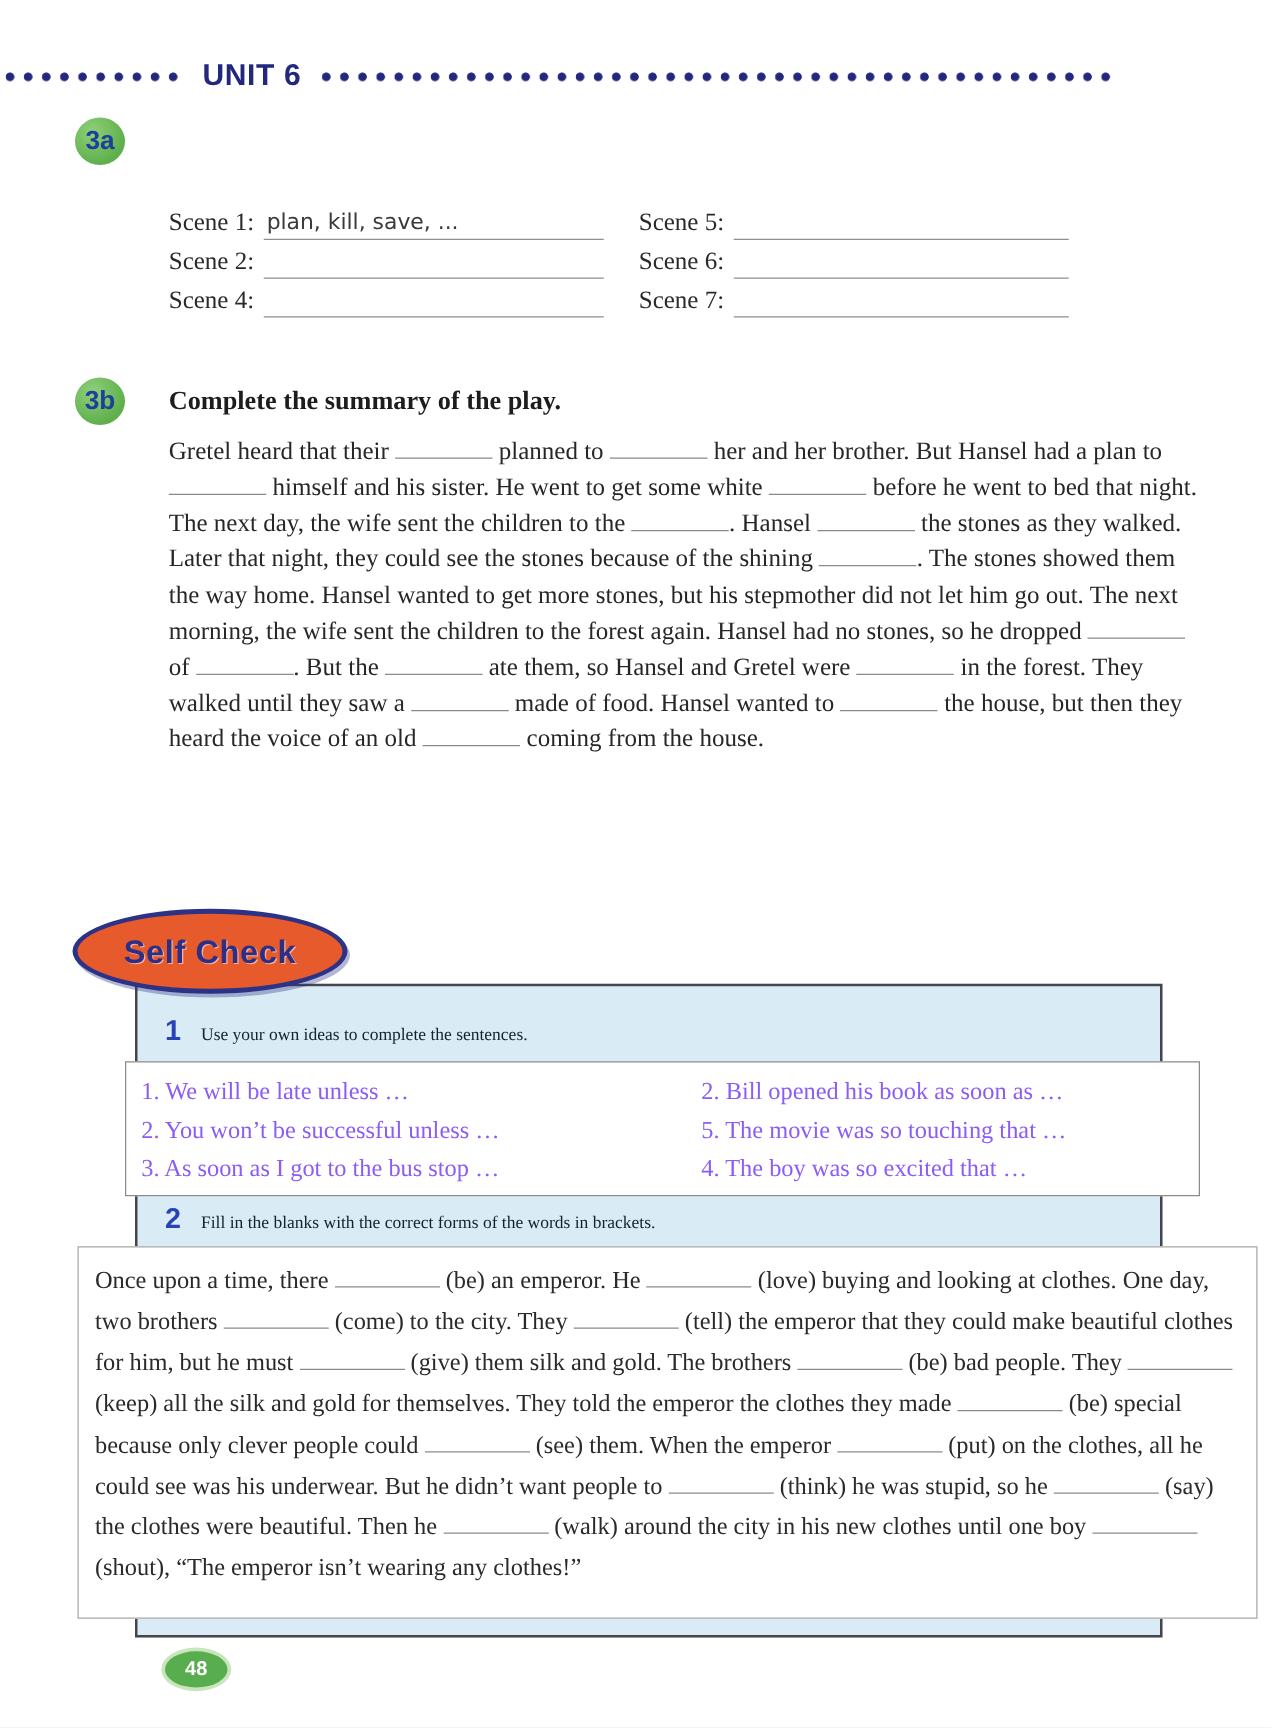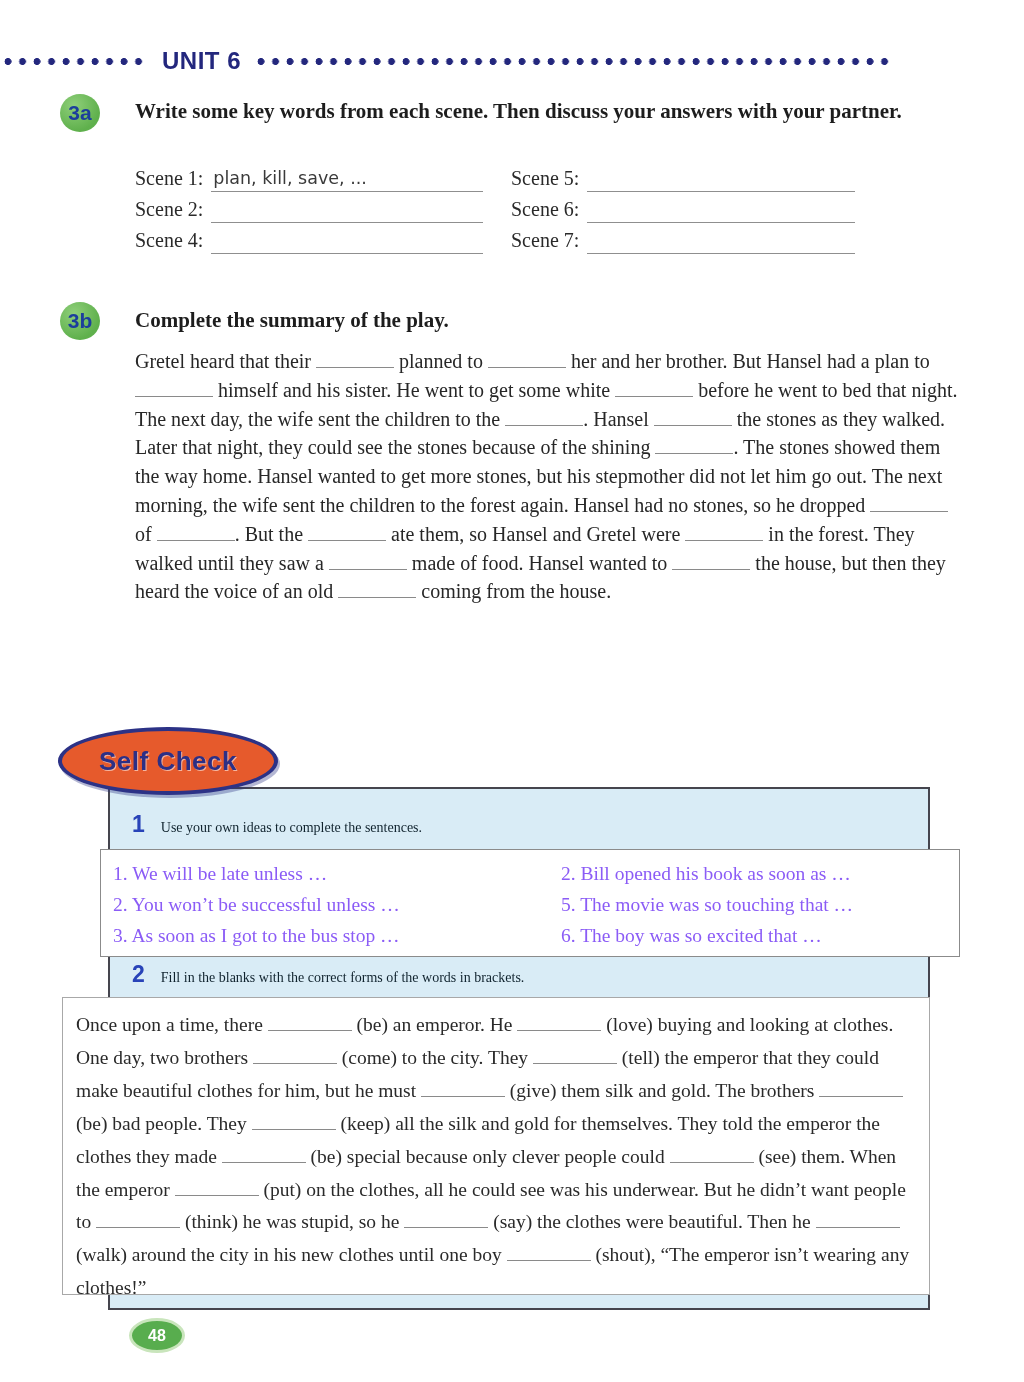--- a/index.html
+++ b/index.html
@@ -58,21 +58,21 @@
   .heading-2{top:172px;}
 
   .sentences-box{position:absolute;left:100px;top:849px;width:860px;height:108px;
                  background:#ffffff;border:1.5px solid #8b8b8b;display:flex;
                  padding:8px 0 0 12px;box-sizing:border-box;}
   .sent-col{display:flex;flex-direction:column;}
   .sent-col-left{width:448px;}
   .sent-col-right{flex:1;}
   .sentence{font-size:19.5px;line-height:31px;color:#8b5cf6;white-space:nowrap;}
 
-  .story-box{position:absolute;left:62px;top:997px;width:868px;height:298px;
+  .story-box{position:absolute;left:62px;top:997px;width:944px;height:298px;
              background:#ffffff;border:1.5px solid #a8a8a8;box-sizing:border-box;
              padding:11px 14px 0 13px;}
   .story{font-size:19.5px;line-height:32.9px;color:#2a2a2a;}
 
   
   .page-badge{position:absolute;left:129px;top:1318px;width:50px;height:29px;
               background:#58ad4e;border:3px solid #c9e5bc;border-radius:50%;
               display:flex;align-items:center;justify-content:center;
               font-family:"Liberation Sans",sans-serif;font-weight:bold;font-size:16px;color:#ffffff;}
 </style>
@@ -81,21 +81,20 @@
 
 <div class="page">
 
   <div class="unit-header">
     <div class="dots dots-left"></div>
     <div class="unit-title">UNIT 6</div>
     <div class="dots dots-right"></div>
   </div>
 
   <div class="badge" style="left:60px;top:94px;">3a</div>
-  <div class="sec-title" style="left:135px;top:96px;width:836px;">Write some key words from each scene. Then discuss your answers with your partner.</div>
 
   <div class="scenes">
     <div class="scene-col scene-col-left">
 
         <div class="scene-row">
           <span class="scene-label">Scene 1:</span>
           <span class="scene-blank">plan, kill, save, ...</span>
         </div>
 
         <div class="scene-row">
@@ -155,21 +154,21 @@
         <div class="sentence">2. You won’t be successful unless …</div>
 
         <div class="sentence">3. As soon as I got to the bus stop …</div>
       </div>
     <div class="sent-col sent-col-right">
 
         <div class="sentence">2. Bill opened his book as soon as …</div>
 
         <div class="sentence">5. The movie was so touching that …</div>
 
-        <div class="sentence">6. The boy was so excited that …</div>
+        <div class="sentence">4. The boy was so excited that …</div>
       </div>
   </div>
 
   <div class="story-box">
     <div class="story">Once upon a time, there <span class="blank" style="width: 84px;"></span> (be) an emperor. He <span class="blank" style="width: 84px;"></span> (love) buying and looking at clothes.  One day, two brothers <span class="blank" style="width: 84px;"></span> (come) to the city.  They <span class="blank" style="width: 84px;"></span> (tell) the emperor that they could make beautiful clothes for him, but he must <span class="blank" style="width: 84px;"></span> (give) them silk and gold.  The brothers <span class="blank" style="width: 84px;"></span> (be) bad people.  They <span class="blank" style="width: 84px;"></span> (keep) all the silk and gold for themselves.  They told the emperor the clothes they made <span class="blank" style="width: 84px;"></span> (be) special because only clever people could <span class="blank" style="width: 84px;"></span> (see) them.  When the emperor <span class="blank" style="width: 84px;"></span> (put) on the clothes, all he could see was his underwear.  But he didn’t want people to <span class="blank" style="width: 84px;"></span> (think) he was stupid, so he <span class="blank" style="width: 84px;"></span> (say) the clothes were beautiful.  Then he <span class="blank" style="width: 84px;"></span> (walk) around the city in his new clothes until one boy <span class="blank" style="width: 84px;"></span> (shout), “The emperor isn’t wearing any clothes!”</div>
   </div>
 
   <div class="page-badge">
     <span>48</span>
   </div>

